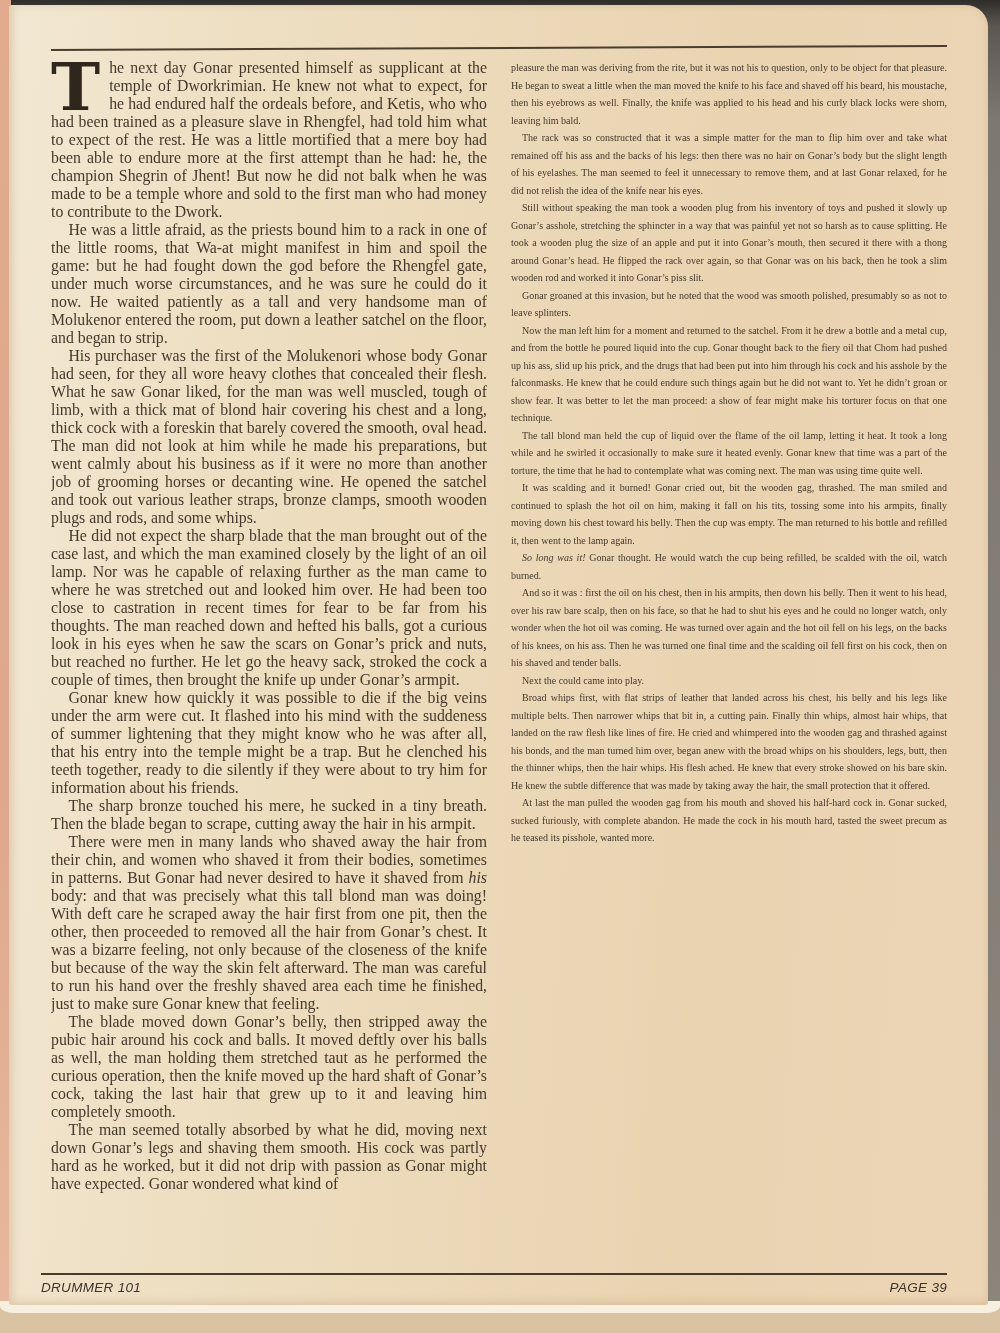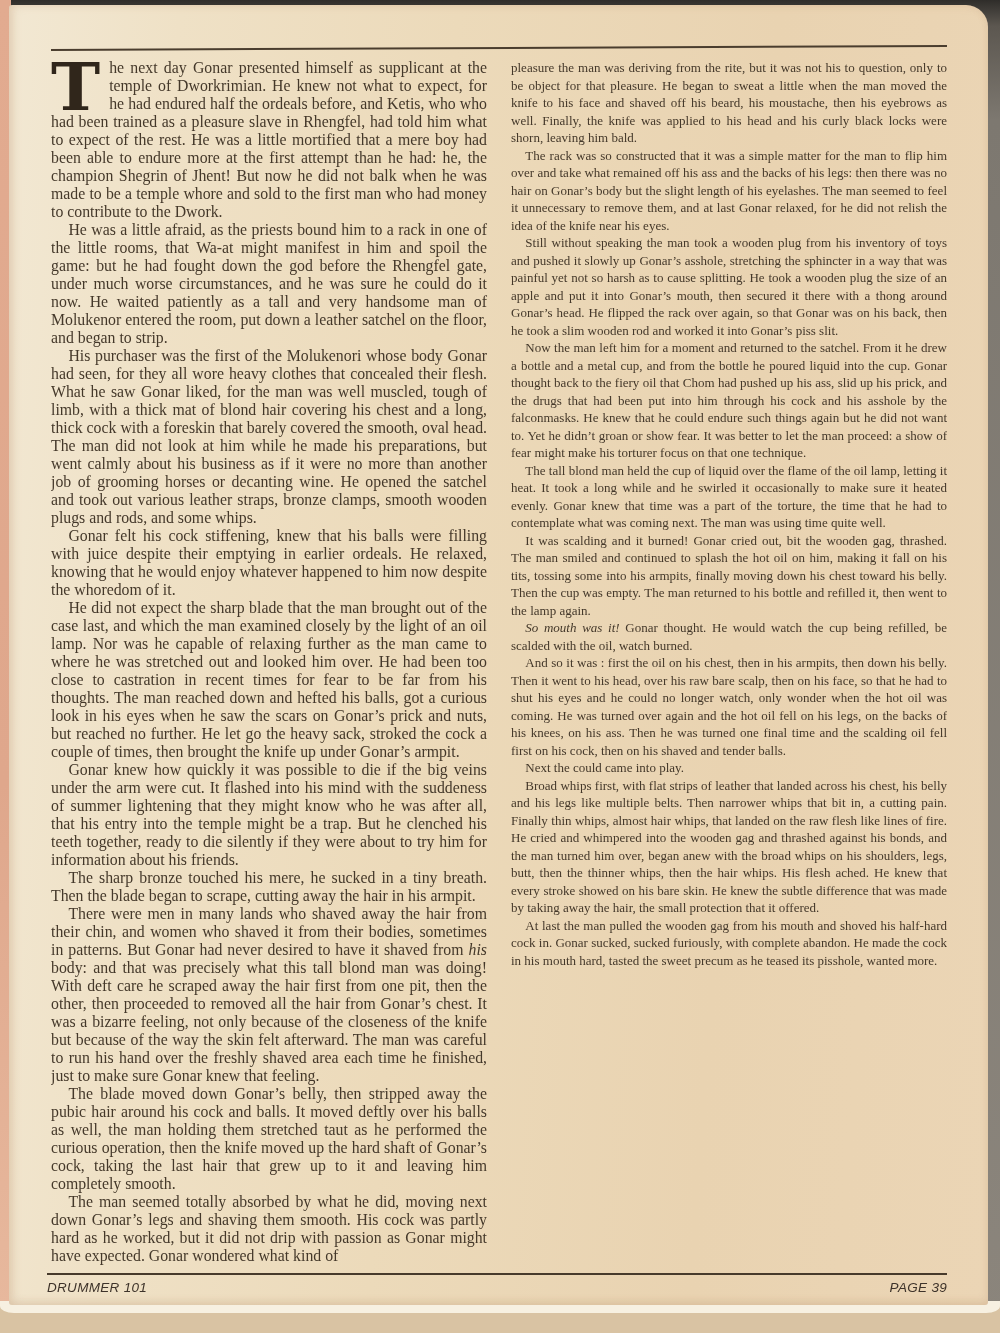--- a/index.html
+++ b/index.html
@@ -47,36 +47,36 @@
     display:flex; gap:24px;
     max-height:1206px; overflow:hidden;
   }
   .col {
     flex:1 1 0; min-width:0;
     font-family:"Liberation Serif", serif;
     color:#44382a;
     font-size:15.8px; line-height:18px;
     text-align:justify;
   }
-  .col-right { font-size:13px; line-height:17.5px; }
+  .col-right { font-size:10px; line-height:17.5px; }
 
   .para { margin:0; text-indent:1.1em; }
   .para.noindent { text-indent:0; }
 
   .dropcap {
     float:left;
     font-family:"DejaVu Serif", serif;
     font-weight:bold;
     font-size:66px; line-height:51px;
     padding:3px 9px 0 0;
     color:#30261b;
   }
 
   .footer {
-    position:absolute; left:38px; right:41px; top:1268px;
+    position:absolute; left:32px; right:41px; top:1268px;
     border-top:2px solid #473a2b;
     padding-top:5px;
     display:flex; justify-content:space-between; align-items:baseline;
     font-family:"Liberation Sans", sans-serif;
     font-style:italic; font-size:13.5px; color:#3e332a;
     letter-spacing:0.3px;
   }
   .footer b { font-weight:400; }
 </style>
 </head>
@@ -89,36 +89,36 @@
   </div>
 
   <div class="page">
     <div class="top-rule"></div>
 
     <div class="columns">
       <div class="col col-left">
           <p class="para noindent"><span class="dropcap">T</span><span>he next day Gonar presented himself as supplicant at the temple of Dworkrimian. He knew not what to expect, for he had endured half the ordeals before, and Ketis, who who had been trained as a pleasure slave in Rhengfel, had told him what to expect of the rest. He was a little mortified that a mere boy had been able to endure more at the first attempt than he had: he, the champion Shegrin of Jhent! But now he did not balk when he was made to be a temple whore and sold to the first man who had money to contribute to the Dwork.</span></p>
           <p class="para"><span>He was a little afraid, as the priests bound him to a rack in one of the little rooms, that Wa-at might manifest in him and spoil the game: but he had fought down the god before the Rhengfel gate, under much worse circumstances, and he was sure he could do it now. He waited patiently as a tall and very handsome man of Molukenor entered the room, put down a leather satchel on the floor, and began to strip.</span></p>
           <p class="para"><span>His purchaser was the first of the Molukenori whose body Gonar had seen, for they all wore heavy clothes that concealed their flesh. What he saw Gonar liked, for the man was well muscled, tough of limb, with a thick mat of blond hair covering his chest and a long, thick cock with a foreskin that barely covered the smooth, oval head. The man did not look at him while he made his preparations, but went calmly about his business as if it were no more than another job of grooming horses or decanting wine. He opened the satchel and took out various leather straps, bronze clamps, smooth wooden plugs and rods, and some whips.</span></p>
-          <p class="para"><span>Gonar felt his cock stiffening, knew that his balls were filling with juice despite their emptying in earlier ordeals. He relaxed, knowing that he would enjoy whatever happened to him now despite the whoredom of it.</span></p>
           <p class="para"><span>He did not expect the sharp blade that the man brought out of the case last, and which the man examined closely by the light of an oil lamp. Nor was he capable of relaxing further as the man came to where he was stretched out and looked him over. He had been too close to castration in recent times for fear to be far from his thoughts. The man reached down and hefted his balls, got a curious look in his eyes when he saw the scars on Gonar’s prick and nuts, but reached no further. He let go the heavy sack, stroked the cock a couple of times, then brought the knife up under Gonar’s armpit.</span></p>
           <p class="para"><span>Gonar knew how quickly it was possible to die if the big veins under the arm were cut. It flashed into his mind with the suddeness of summer lightening that they might know who he was after all, that his entry into the temple might be a trap. But he clenched his teeth together, ready to die silently if they were about to try him for information about his friends.</span></p>
           <p class="para"><span>The sharp bronze touched his mere, he sucked in a tiny breath. Then the blade began to scrape, cutting away the hair in his armpit.</span></p>
           <p class="para"><span>There were men in many lands who shaved away the hair from their chin, and women who shaved it from their bodies, sometimes in patterns. But Gonar had never desired to have it shaved from </span><i>his</i><span> body: and that was precisely what this tall blond man was doing! With deft care he scraped away the hair first from one pit, then the other, then proceeded to removed all the hair from Gonar’s chest. It was a bizarre feeling, not only because of the closeness of the knife but because of the way the skin felt afterward. The man was careful to run his hand over the freshly shaved area each time he finished, just to make sure Gonar knew that feeling.</span></p>
           <p class="para"><span>The blade moved down Gonar’s belly, then stripped away the pubic hair around his cock and balls. It moved deftly over his balls as well, the man holding them stretched taut as he performed the curious operation, then the knife moved up the hard shaft of Gonar’s cock, taking the last hair that grew up to it and leaving him completely smooth.</span></p>
           <p class="para"><span>The man seemed totally absorbed by what he did, moving next down Gonar’s legs and shaving them smooth. His cock was partly hard as he worked, but it did not drip with passion as Gonar might have expected. Gonar wondered what kind of</span></p>
         </div>
       <div class="col col-right">
           <p class="para noindent"><span>pleasure the man was deriving from the rite, but it was not his to question, only to be object for that pleasure. He began to sweat a little when the man moved the knife to his face and shaved off his beard, his moustache, then his eyebrows as well. Finally, the knife was applied to his head and his curly black locks were shorn, leaving him bald.</span></p>
           <p class="para"><span>The rack was so constructed that it was a simple matter for the man to flip him over and take what remained off his ass and the backs of his legs: then there was no hair on Gonar’s body but the slight length of his eyelashes. The man seemed to feel it unnecessary to remove them, and at last Gonar relaxed, for he did not relish the idea of the knife near his eyes.</span></p>
           <p class="para"><span>Still without speaking the man took a wooden plug from his inventory of toys and pushed it slowly up Gonar’s asshole, stretching the sphincter in a way that was painful yet not so harsh as to cause splitting. He took a wooden plug the size of an apple and put it into Gonar’s mouth, then secured it there with a thong around Gonar’s head. He flipped the rack over again, so that Gonar was on his back, then he took a slim wooden rod and worked it into Gonar’s piss slit.</span></p>
+          <p class="para"><span>Gonar groaned at this invasion, but he noted that the wood was smooth polished, presumably so as not to leave splinters.</span></p>
           <p class="para"><span>Now the man left him for a moment and returned to the satchel. From it he drew a bottle and a metal cup, and from the bottle he poured liquid into the cup. Gonar thought back to the fiery oil that Chom had pushed up his ass, slid up his prick, and the drugs that had been put into him through his cock and his asshole by the falconmasks. He knew that he could endure such things again but he did not want to. Yet he didn’t groan or show fear. It was better to let the man proceed: a show of fear might make his torturer focus on that one technique.</span></p>
           <p class="para"><span>The tall blond man held the cup of liquid over the flame of the oil lamp, letting it heat. It took a long while and he swirled it occasionally to make sure it heated evenly. Gonar knew that time was a part of the torture, the time that he had to contemplate what was coming next. The man was using time quite well.</span></p>
           <p class="para"><span>It was scalding and it burned! Gonar cried out, bit the wooden gag, thrashed. The man smiled and continued to splash the hot oil on him, making it fall on his tits, tossing some into his armpits, finally moving down his chest toward his belly. Then the cup was empty. The man returned to his bottle and refilled it, then went to the lamp again.</span></p>
-          <p class="para"><i>So mouth was it!</i><span> Gonar thought. He would watch the cup being refilled, be scalded with the oil, watch burned.</span></p>
+          <p class="para"><i>So long was it!</i><span> Gonar thought. He would watch the cup being refilled, be scalded with the oil, watch burned.</span></p>
           <p class="para"><span>And so it was : first the oil on his chest, then in his armpits, then down his belly. Then it went to his head, over his raw bare scalp, then on his face, so that he had to shut his eyes and he could no longer watch, only wonder when the hot oil was coming. He was turned over again and the hot oil fell on his legs, on the backs of his knees, on his ass. Then he was turned one final time and the scalding oil fell first on his cock, then on his shaved and tender balls.</span></p>
           <p class="para"><span>Next the could came into play.</span></p>
           <p class="para"><span>Broad whips first, with flat strips of leather that landed across his chest, his belly and his legs like multiple belts. Then narrower whips that bit in, a cutting pain. Finally thin whips, almost hair whips, that landed on the raw flesh like lines of fire. He cried and whimpered into the wooden gag and thrashed against his bonds, and the man turned him over, began anew with the broad whips on his shoulders, legs, butt, then the thinner whips, then the hair whips. His flesh ached. He knew that every stroke showed on his bare skin. He knew the subtle difference that was made by taking away the hair, the small protection that it offered.</span></p>
           <p class="para"><span>At last the man pulled the wooden gag from his mouth and shoved his half-hard cock in. Gonar sucked, sucked furiously, with complete abandon. He made the cock in his mouth hard, tasted the sweet precum as he teased its pisshole, wanted more.</span></p>
         </div>
     </div>
 
     <div class="footer">
       <span class="foot-left">DRUMMER 101</span>
       <span class="foot-right"><span>PAGE</span>&nbsp;<b>39</b></span>

